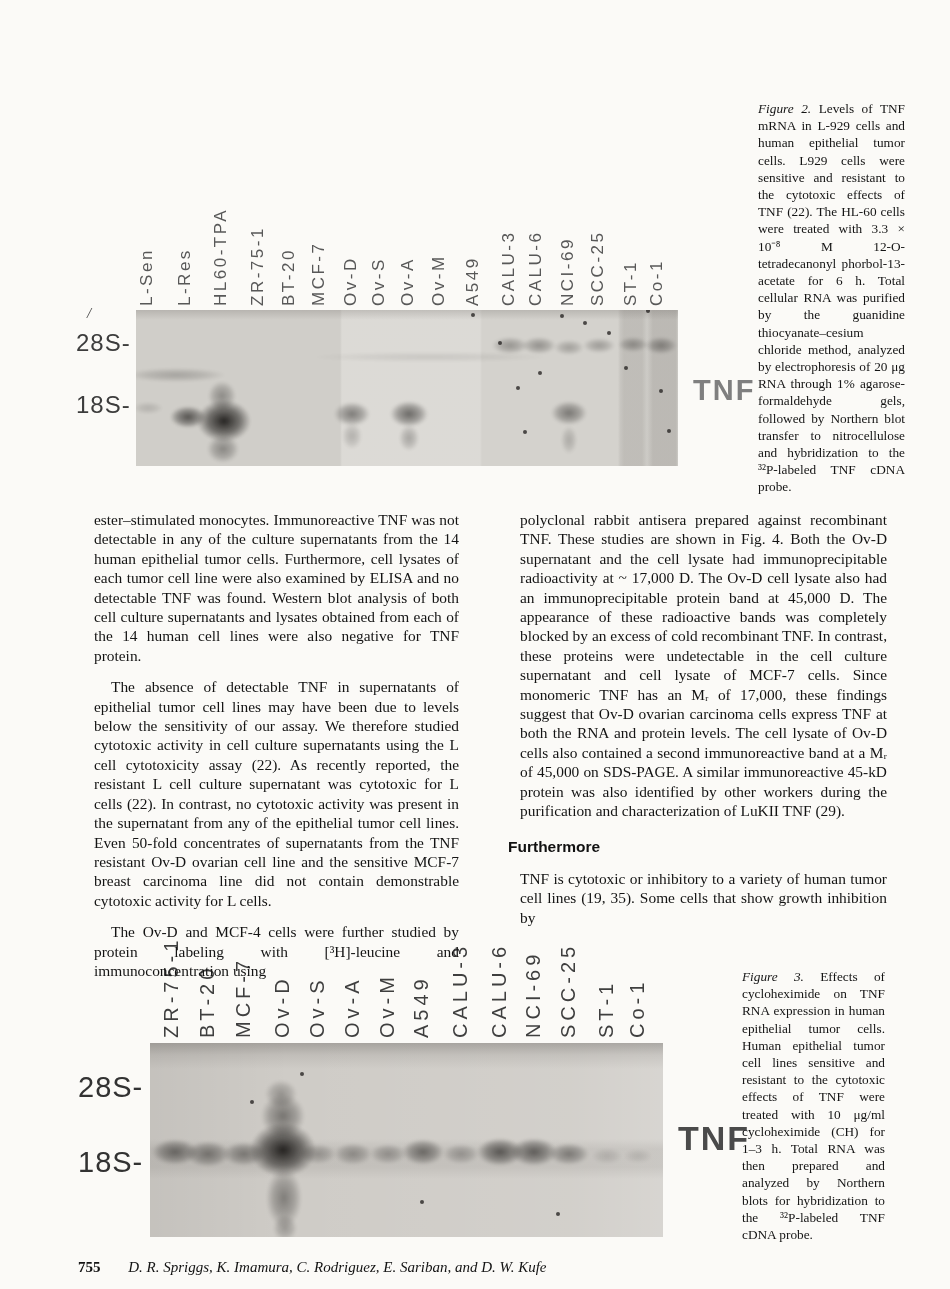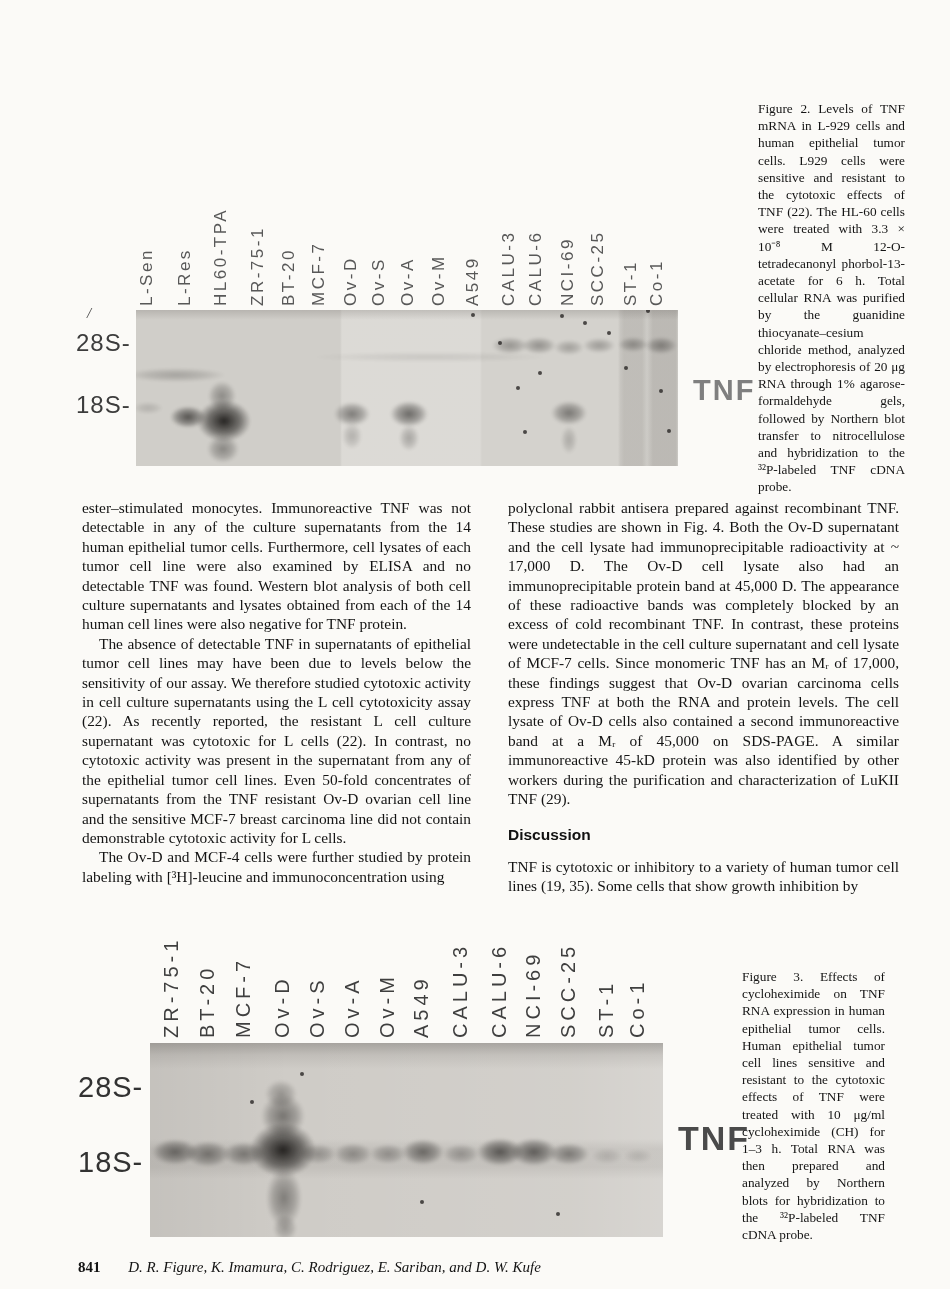--- a/index.html
+++ b/index.html
@@ -43,26 +43,26 @@
   .gel-label{position:absolute;font-family:"Liberation Sans",sans-serif;font-weight:700;letter-spacing:2px;}
   .tnf2{left:693px;top:374px;font-size:29px;color:#7f7f7f;}
   .tnf3{left:678px;top:1119px;font-size:34px;color:#4a4a4a;}
   .stray{position:absolute;left:87px;top:305px;font-size:15px;font-style:italic;color:#444;}
   
   .caption{
     position:absolute;font-size:13.3px;line-height:17.2px;text-align:justify;color:#141414;
   }
   .cap2{left:758px;top:100px;width:147px;}
   .cap3{left:742px;top:968px;width:143px;}
-  .cap-lead{}
+  .cap-lead{font-style:italic;}
   
   .col{position:absolute;top:498px;font-size:15.4px;line-height:19.4px;text-align:justify;}
   .col-left{left:82px;width:389px;}
   .col-right{left:508px;width:391px;}
-  .col p{margin:0;}
+  .col p{margin:12px;}
   .indent{text-indent:17px;}
   .discussion{
     font-family:"Liberation Sans",sans-serif;font-weight:700;font-size:15.5px;
     margin:16px 0 13px 0;color:#111;
   }
   
   .footer{position:absolute;left:78px;top:1259px;font-size:15px;white-space:nowrap;}
   .pagenum{font-weight:700;}
   .authors{font-style:italic;margin-left:24px;}
 </style>
@@ -183,23 +183,23 @@
     </section>
 
   <main>
     <div class="col col-left">
       <p>ester–stimulated monocytes. Immunoreactive TNF was not detectable in any of the culture supernatants from the 14 human epithelial tumor cells. Furthermore, cell lysates of each tumor cell line were also examined by ELISA and no detectable TNF was found. Western blot analysis of both cell culture supernatants and lysates obtained from each of the 14 human cell lines were also negative for TNF protein.</p>
       <p class="indent">The absence of detectable TNF in supernatants of epithelial tumor cell lines may have been due to levels below the sensitivity of our assay. We therefore studied cytotoxic activity in cell culture supernatants using the L cell cytotoxicity assay (22). As recently reported, the resistant L cell culture supernatant was cytotoxic for L cells (22). In contrast, no cytotoxic activity was present in the supernatant from any of the epithelial tumor cell lines. Even 50-fold concentrates of supernatants from the TNF resistant Ov-D ovarian cell line and the sensitive MCF-7 breast carcinoma line did not contain demonstrable cytotoxic activity for L cells.</p>
       <p class="indent">The Ov-D and MCF-4 cells were further studied by protein labeling with [³H]-leucine and immunoconcentration using</p>
     </div>
     <div class="col col-right">
       <p>polyclonal rabbit antisera prepared against recombinant TNF. These studies are shown in Fig. 4. Both the Ov-D supernatant and the cell lysate had immunoprecipitable radioactivity at ~ 17,000 D. The Ov-D cell lysate also had an immunoprecipitable protein band at 45,000 D. The appearance of these radioactive bands was completely blocked by an excess of cold recombinant TNF. In contrast, these proteins were undetectable in the cell culture supernatant and cell lysate of MCF-7 cells. Since monomeric TNF has an Mᵣ of 17,000, these findings suggest that Ov-D ovarian carcinoma cells express TNF at both the RNA and protein levels. The cell lysate of Ov-D cells also contained a second immunoreactive band at a Mᵣ of 45,000 on SDS-PAGE. A similar immunoreactive 45-kD protein was also identified by other workers during the purification and characterization of LuKII TNF (29).</p>
-      <h2 class="discussion">Discussion</h2>
+      <h2 class="discussion">Furthermore</h2>
       <p>TNF is cytotoxic or inhibitory to a variety of human tumor cell lines (19, 35). Some cells that show growth inhibition by</p>
     </div>
   </main>
 
   <footer class="footer">
-    <span class="pagenum">841</span>
-    <span class="authors">D. R. Figure, K. Imamura, C. Rodriguez, E. Sariban, and D. W. Kufe</span>
+    <span class="pagenum">755</span>
+    <span class="authors">D. R. Spriggs, K. Imamura, C. Rodriguez, E. Sariban, and D. W. Kufe</span>
   </footer>
 
 </div>
 
 </body></html>

